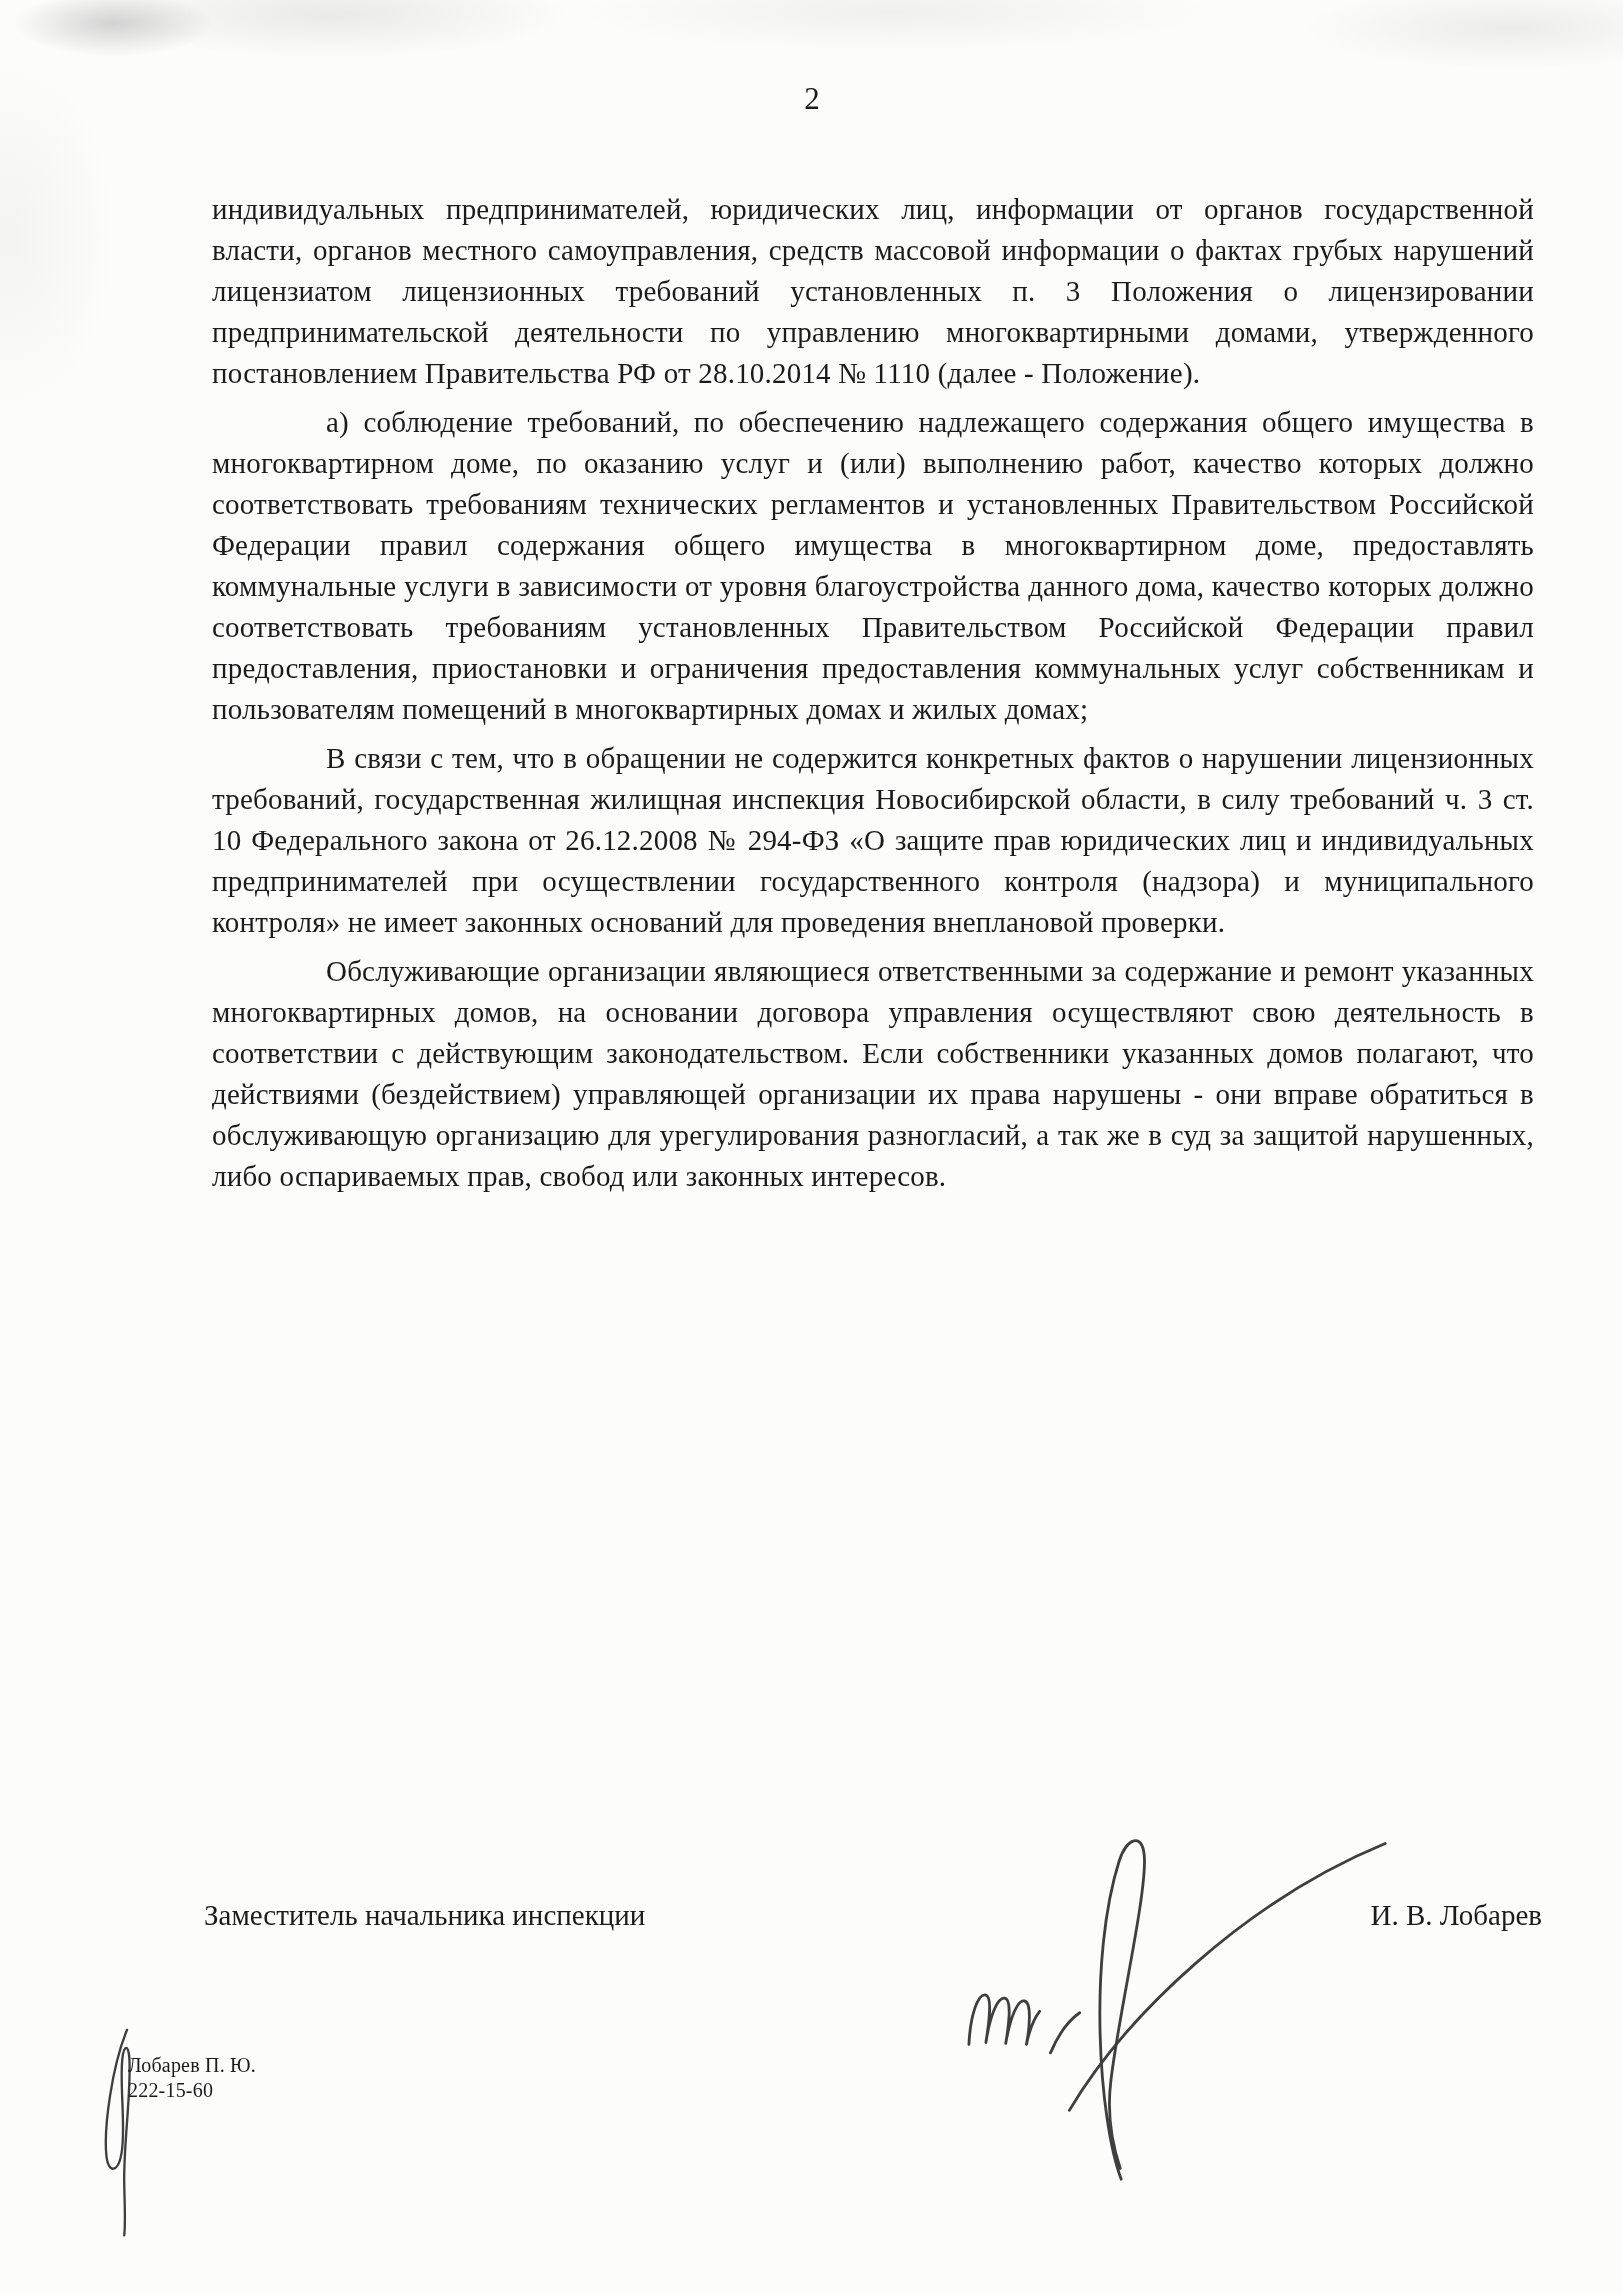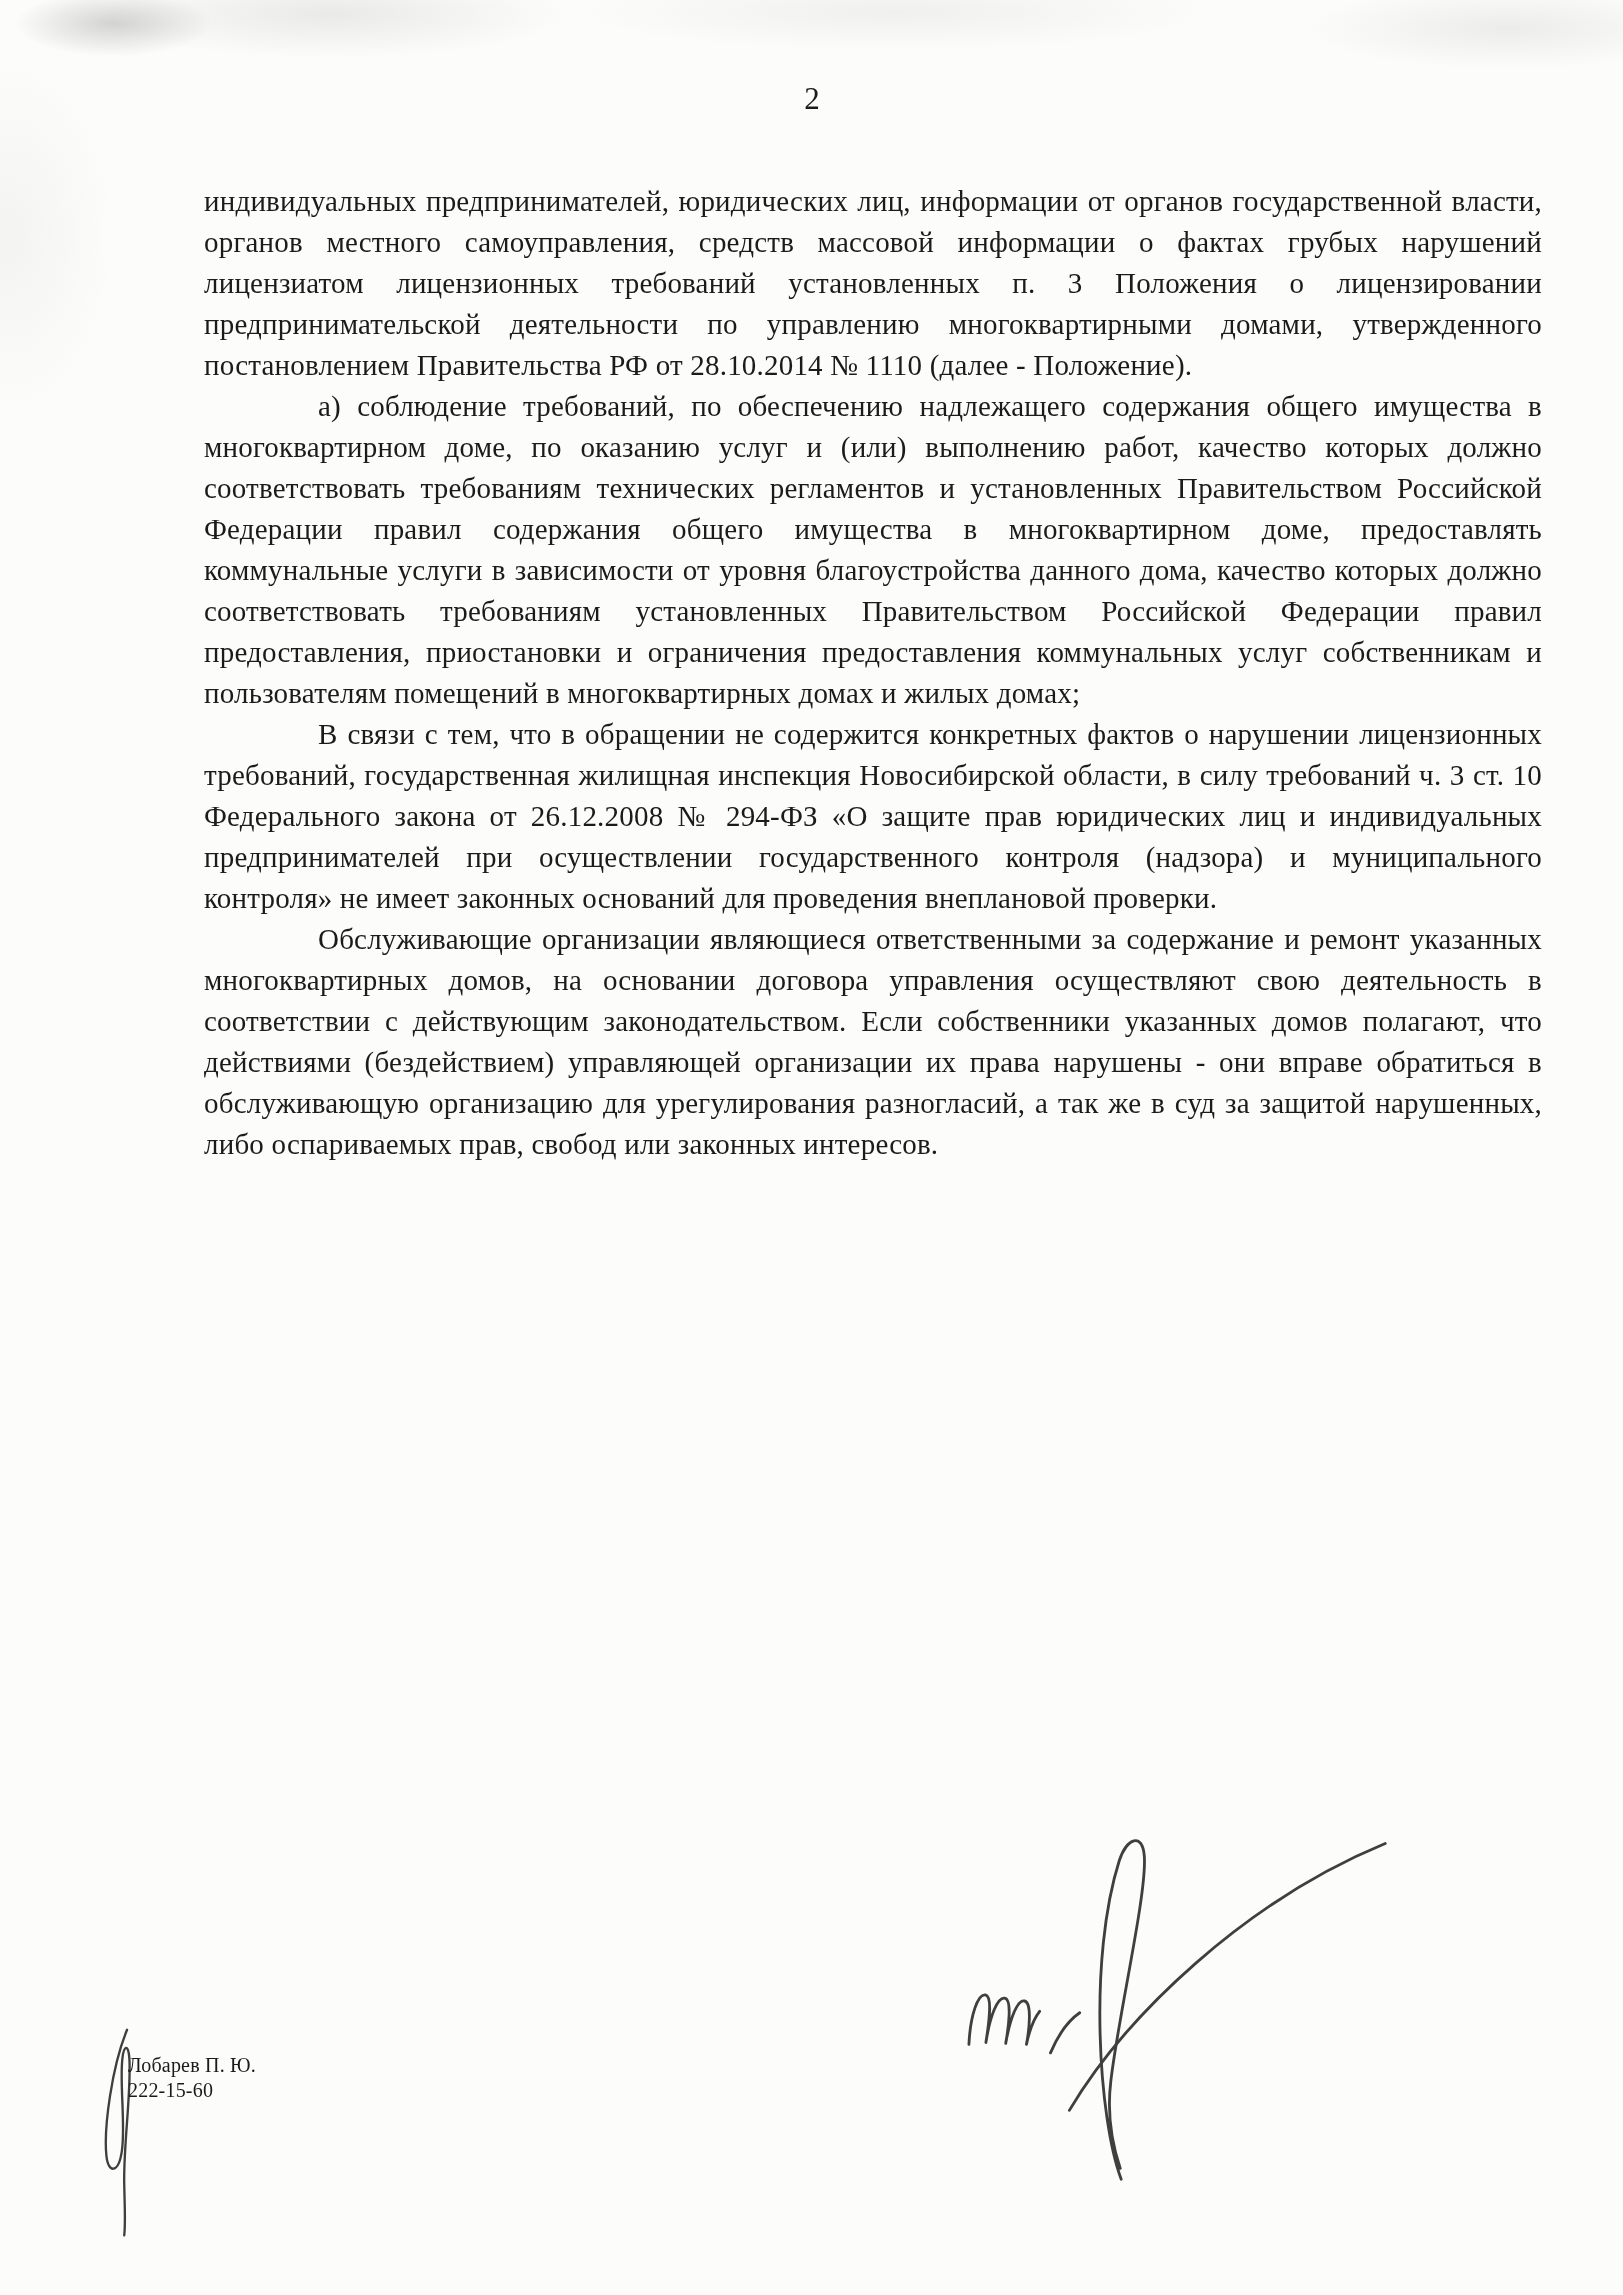--- a/index.html
+++ b/index.html
@@ -21,21 +21,21 @@
   .pagenum{
     position:absolute;top:83px;left:0;width:100%;
     text-align:center;font-size:31px;line-height:1;
   }
   .content{
     position:absolute;left:204px;top:181px;width:1338px;
     font-size:29px;line-height:41px;
     text-align:justify;text-align-last:left;
     letter-spacing:0.2px;
   }
-  .content p{margin:0;padding:0;}
+  .content p{margin:8px;padding:0;}
   .content p.indent{text-indent:114px;}
   .sig-row{
     position:absolute;left:204px;top:1895px;width:1338px;
     display:flex;justify-content:space-between;align-items:flex-start;
     font-size:29px;line-height:41px;
   }
   .ink{stroke:#3f3f3f;fill:none;stroke-linecap:round;stroke-linejoin:round;}
   .signature-svg{position:absolute;left:844px;top:1817px;}
   .paraph-svg{position:absolute;left:97px;top:2023px;}
   .executor{
@@ -51,20 +51,24 @@
 
   <div class="pagenum">2</div>
 
   <div class="content">
     <p class="para">индивидуальных предпринимателей, юридических лиц, информации от органов государственной власти, органов местного самоуправления, средств массовой информации о фактах грубых нарушений лицензиатом лицензионных требований установленных п. 3 Положения о лицензировании предпринимательской деятельности по управлению многоквартирными домами, утвержденного постановлением Правительства РФ от 28.10.2014 № 1110 (далее - Положение).</p>
     <p class="para indent">а) соблюдение требований, по обеспечению надлежащего содержания общего имущества в многоквартирном доме, по оказанию услуг и (или) выполнению работ, качество которых должно соответствовать требованиям технических регламентов и установленных Правительством Российской Федерации правил содержания общего имущества в многоквартирном доме, предоставлять коммунальные услуги в зависимости от уровня благоустройства данного дома, качество которых должно соответствовать требованиям установленных Правительством Российской Федерации правил предоставления, приостановки и ограничения предоставления коммунальных услуг собственникам и пользователям помещений в многоквартирных домах и жилых домах;</p>
     <p class="para indent">В связи с тем, что в обращении не содержится конкретных фактов о нарушении лицензионных требований, государственная жилищная инспекция Новосибирской области, в силу требований ч. 3 ст. 10 Федерального закона от 26.12.2008 № 294-ФЗ «О защите прав юридических лиц и индивидуальных предпринимателей при осуществлении государственного контроля (надзора) и муниципального контроля» не имеет законных оснований для проведения внеплановой проверки.</p>
     <p class="para indent">Обслуживающие организации являющиеся ответственными за содержание и ремонт указанных многоквартирных домов, на основании договора управления осуществляют свою деятельность в соответствии с действующим законодательством. Если собственники указанных домов полагают, что действиями (бездействием) управляющей организации их права нарушены - они вправе обратиться в обслуживающую организацию для урегулирования разногласий, а так же в суд за защитой нарушенных, либо оспариваемых прав, свобод или законных интересов.</p>
   </div>
 
+  <div class="sig-row">
+    <span>Заместитель начальника инспекции</span>
+    <span>И. В. Лобарев</span>
+  </div>
 
   <svg class="signature-svg" width="594" height="368" viewBox="0 0 1260 780" xmlns="http://www.w3.org/2000/svg">
     <path class="ink" stroke-width="6" d="M265,482 C268,420 284,374 300,377 C316,380 307,440 301,478
          C310,420 326,381 341,384 C357,387 349,446 343,480
          C353,424 368,387 383,390 C399,393 393,451 387,482
          C393,454 402,428 415,412"></path>
     <path class="ink" stroke-width="6" d="M588,768 C540,640 518,300 584,92 C600,44 633,32 637,82
          C643,162 582,420 566,560 C558,626 566,686 586,745"></path>
     <path class="ink" stroke-width="6" d="M478,622 C598,420 852,178 1148,56"></path>
     <path class="ink" stroke-width="6" d="M438,500 C455,460 478,430 500,415"></path>

